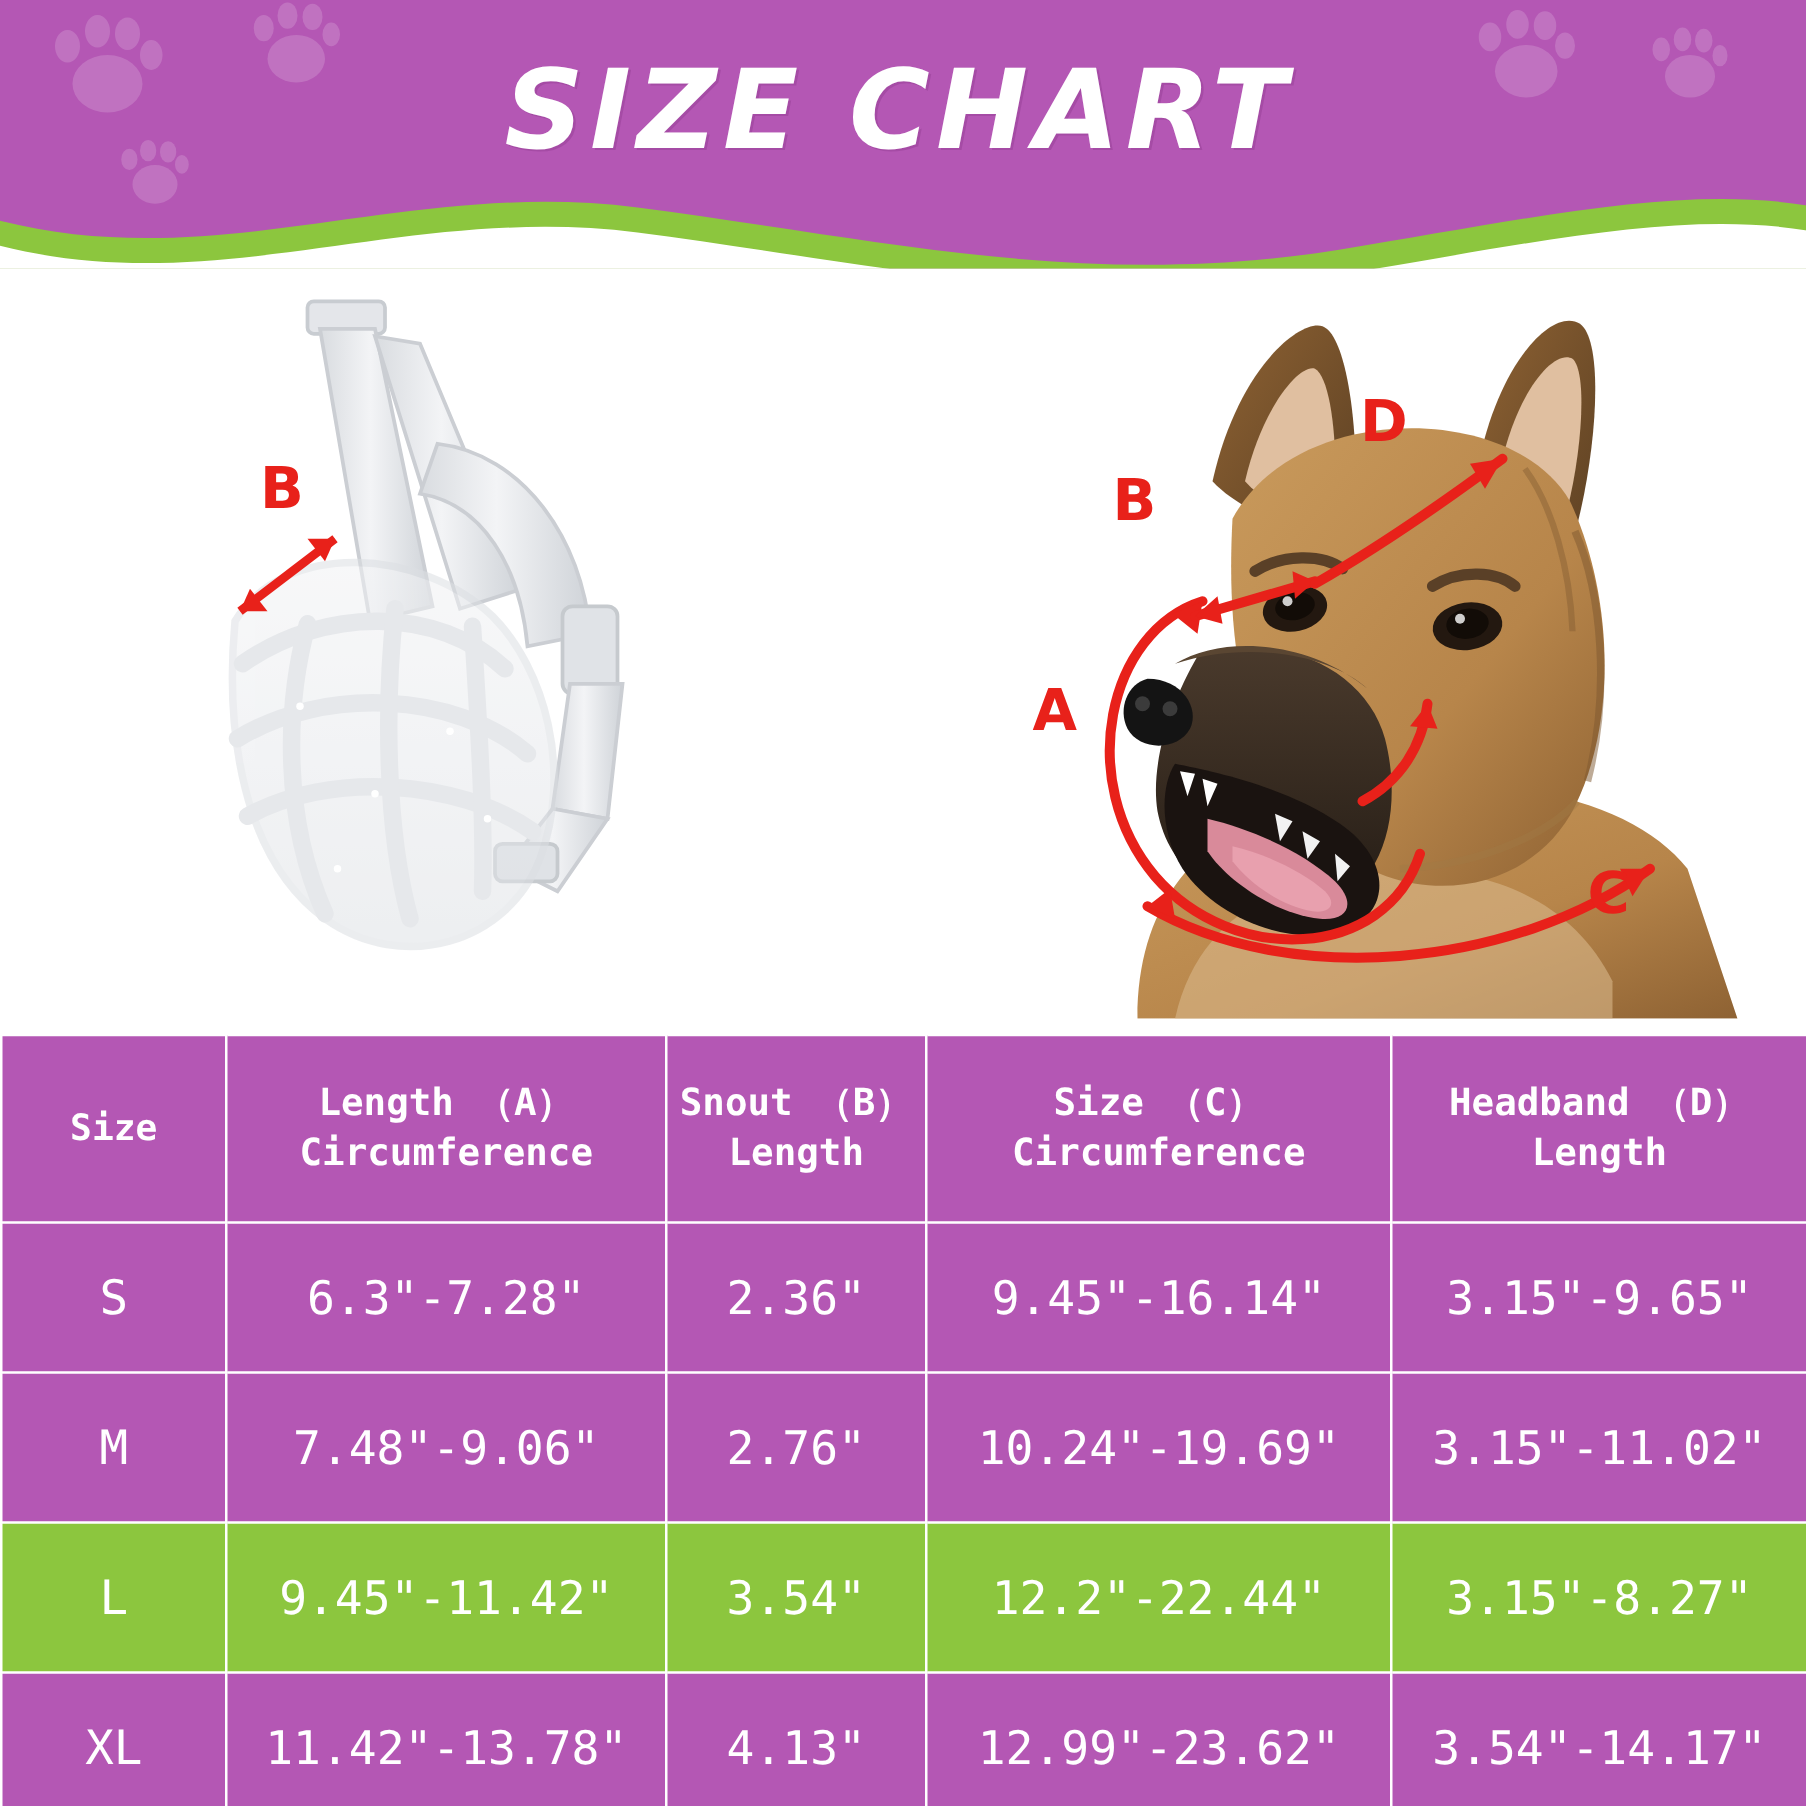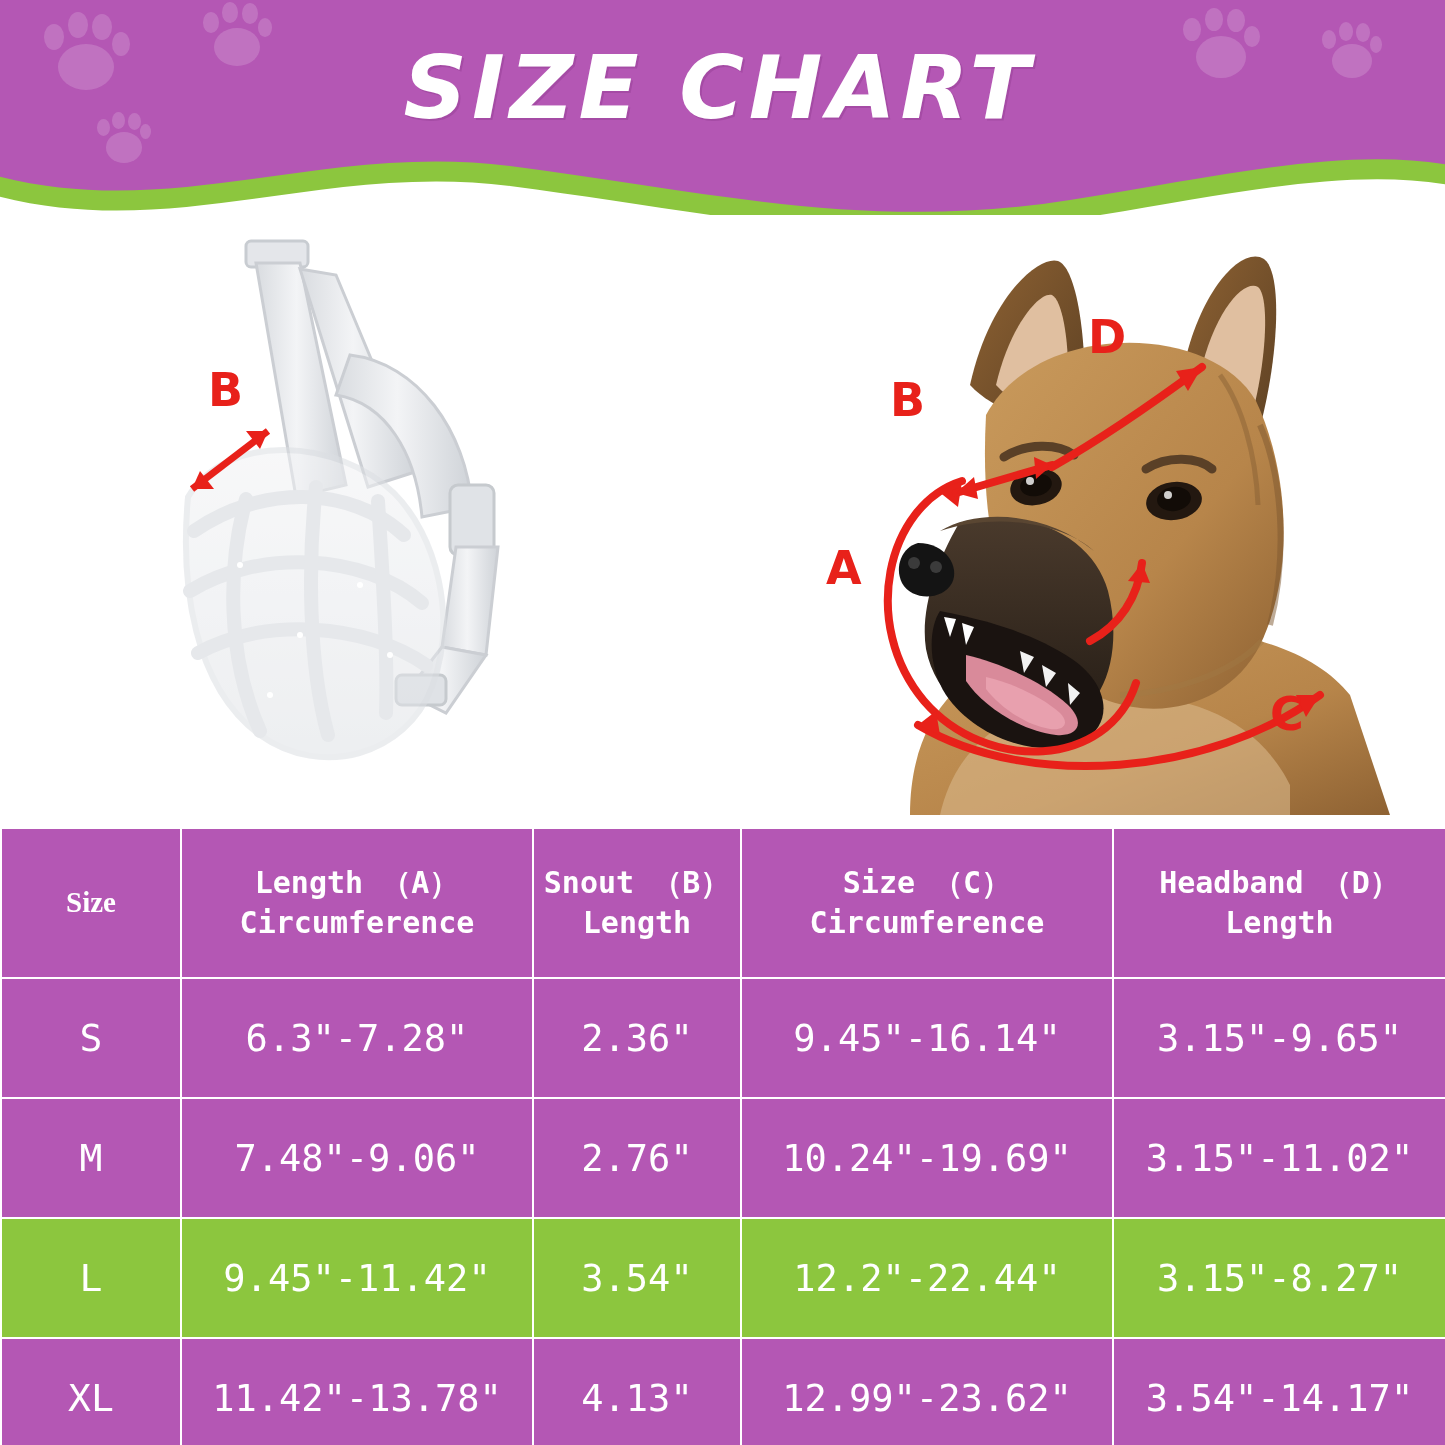--- a/index.html
+++ b/index.html
@@ -132,21 +132,21 @@
   .row-purple td, .row-purple th { background: #b457b4; }
   .row-green td { background: #8cc63e; }
 
   .col-size { width: 180px; }
   .col-a { width: 352px; }
   .col-b { width: 208px; }
   .col-c { width: 372px; }
   .col-d { width: 333px; }
 
   .hdr-row th { height: 148px; font-size: 30px; font-weight: bold; line-height: 1.35; }
-  .hdr-row th.size-head { font-size: 29px; font-family: Liberation Serif, serif; }
+  .hdr-row th.size-head { font-size: 29px; }
   .data-row td { height: 118px; font-size: 37px; }
   .data-row td.size-cell { font-size: 38px; }
 </style>
 </head>
 <body>
 
 <div class="page">
 
   <div class="header">
     <div class="header-paws">

